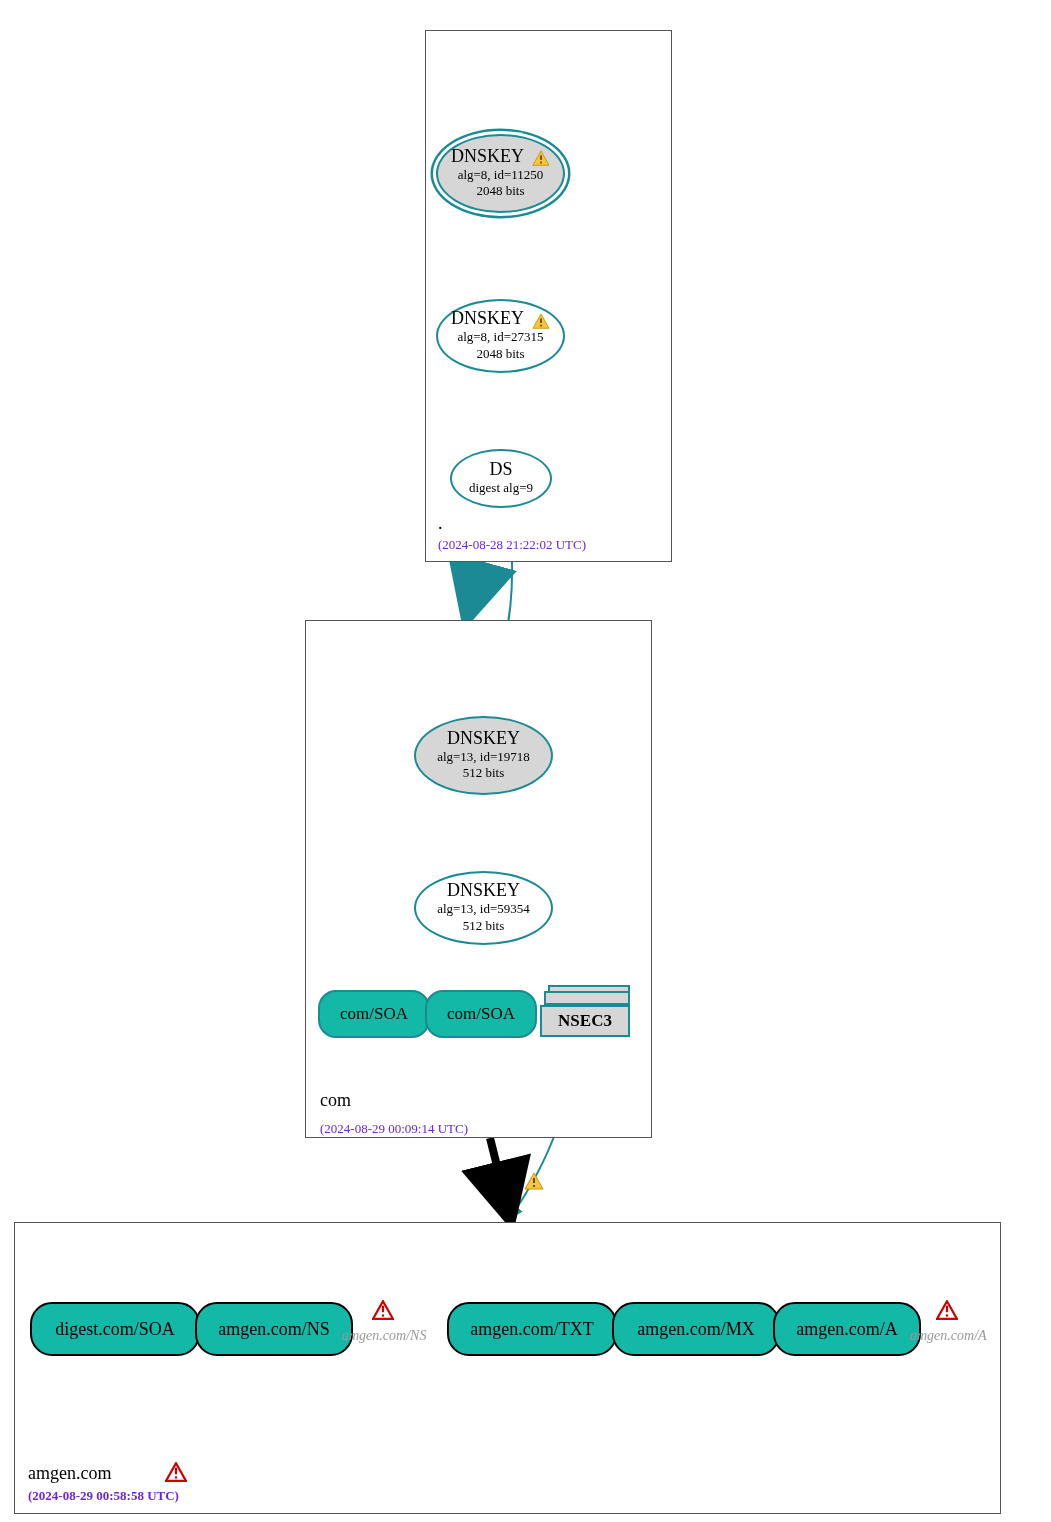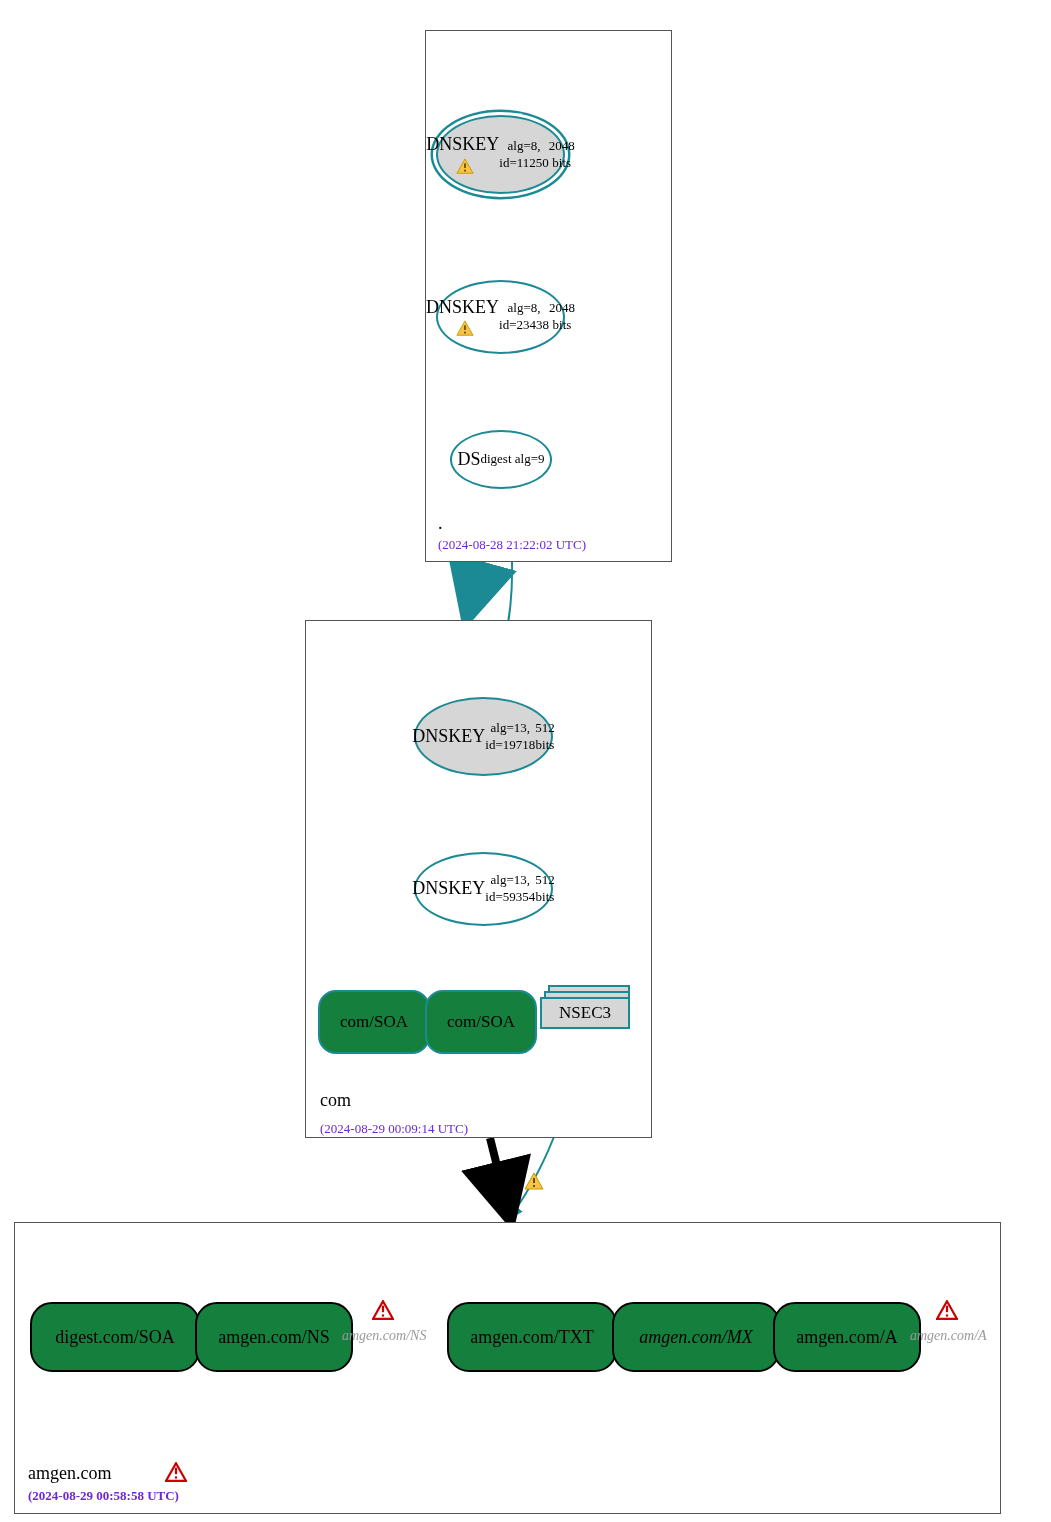--- a/index.html
+++ b/index.html
@@ -25,23 +25,25 @@
     position: absolute;
     font-size: 13px;
     color: #6d28d9;
   }
   .node-ellipse {
     position: absolute;
     border: 2.5px solid #1b8a95;
     border-radius: 50%;
     text-align: center;
     display: flex;
+    flex-direction: column;
     justify-content: center;
     align-items: center;
     background: white;
+    margin-top: 19px;
   }
   .node-ellipse.filled {
     background: #d6d6d6;
   }
   .node-ellipse.double {
     box-shadow: 0 0 0 3px white, 0 0 0 5.5px #1b8a95;
   }
   .node-title {
     font-size: 18px;
     font-weight: normal;
@@ -50,28 +52,28 @@
   }
   .node-sub {
     font-size: 13px;
     color: #000;
     line-height: 1.3;
   }
   .record-box {
     position: absolute;
     border: 2.5px solid #1b8a95;
     border-radius: 18px;
-    background: #15803d;
+    background: #14b8a6;
     text-align: center;
     display: flex;
     align-items: center;
     justify-content: center;
     font-size: 17px;
     color: #000;
-    padding: 12px 8px;
+    padding: 4px 8px;
   }
   .record-box.black {
     border: 2.5px solid #000;
     border-radius: 22px;
     font-size: 18px;
     height: 42px;
   }
   .nsec3-box {
     position: absolute;
     border: 2.5px solid #1b8a95;
@@ -185,21 +187,21 @@
   <div>
     <span class="node-title">DNSKEY</span>
     <span class="warn-icon">
       <svg viewBox="0 0 20 18">
           <path d="M10 1 L19 17 L1 17 Z" fill="#f6c342" stroke="#c59a00" stroke-width="1"></path>
           <rect x="9" y="6" width="2" height="5" fill="#6b4a00"></rect>
           <rect x="9" y="13" width="2" height="2" fill="#6b4a00"></rect>
         </svg>
     </span>
   </div>
-  <div class="node-sub">alg=8, id=23438</div>
+  <div class="node-sub">alg=8, id=27315</div>
   <div class="node-sub">2048 bits</div>
 </div>
 
 <div class="node-ellipse" style="left:450px; top:430px; width:98px; height:55px;">
   <div class="node-title">DS</div>
   <div class="node-sub">digest alg=9</div>
 </div>
 
 <div class="zone-box" style="left:305px; top:620px; width:345px; height:516px;"></div>
 <span class="zone-label" style="left:320px; top:1090px;">com</span>
@@ -220,21 +222,21 @@
 <div class="record-box" style="left:318px; top:990px; width:92px; height:36px;">
   <span>com/SOA</span>
 </div>
 <div class="record-box" style="left:425px; top:990px; width:92px; height:36px;">
   <span>com/SOA</span>
 </div>
 
 <div class="nsec3-wrapper" style="left:540px; top:985px; width:90px; height:42px;">
   <div class="stack" style="left:8px; top:0px; width:78px; height:10px;"></div>
   <div class="stack" style="left:4px; top:6px; width:82px; height:10px;"></div>
-  <div class="nsec3-box" style="left:0px; top:12px; width:86px; height:28px;">
+  <div class="nsec3-box" style="left:0px; top:20px; width:86px; height:28px;font-weight:bold;">
     <span>NSEC3</span>
   </div>
 </div>
 
 <div style="position:absolute; left:520px; top:1170px;">
   <span class="warn-icon">
     <svg viewBox="0 0 20 18" width="20" height="18">
         <path d="M10 1 L19 17 L1 17 Z" fill="#f6c342" stroke="#c59a00" stroke-width="1"></path>
         <rect x="9" y="6" width="2" height="5" fill="#6b4a00"></rect>
         <rect x="9" y="13" width="2" height="2" fill="#6b4a00"></rect>
@@ -269,21 +271,21 @@
         <rect x="9" y="5" width="2" height="6" fill="#cc0000"></rect>
         <rect x="9" y="13" width="2" height="2" fill="#cc0000"></rect>
       </svg>
   </span>
 </div>
 <span class="ghost-label" style="left:342px; top:1328px;">amgen.com/NS</span>
 
 <div class="record-box black" style="left:447px; top:1302px; width:150px;">
   <span>amgen.com/TXT</span>
 </div>
-<div class="record-box black" style="left:612px; top:1302px; width:148px;font-style:italic;">
+<div class="record-box black" style="left:612px; top:1302px; width:148px;">
   <span>amgen.com/MX</span>
 </div>
 <div class="record-box black" style="left:773px; top:1302px; width:128px;">
   <span>amgen.com/A</span>
 </div>
 
 <div style="position:absolute; left:936px; top:1300px;">
   <span class="error-icon">
     <svg viewBox="0 0 20 18" width="22" height="20">
         <path d="M10 1 L19 17 L1 17 Z" fill="white" stroke="#cc0000" stroke-width="2"></path>

